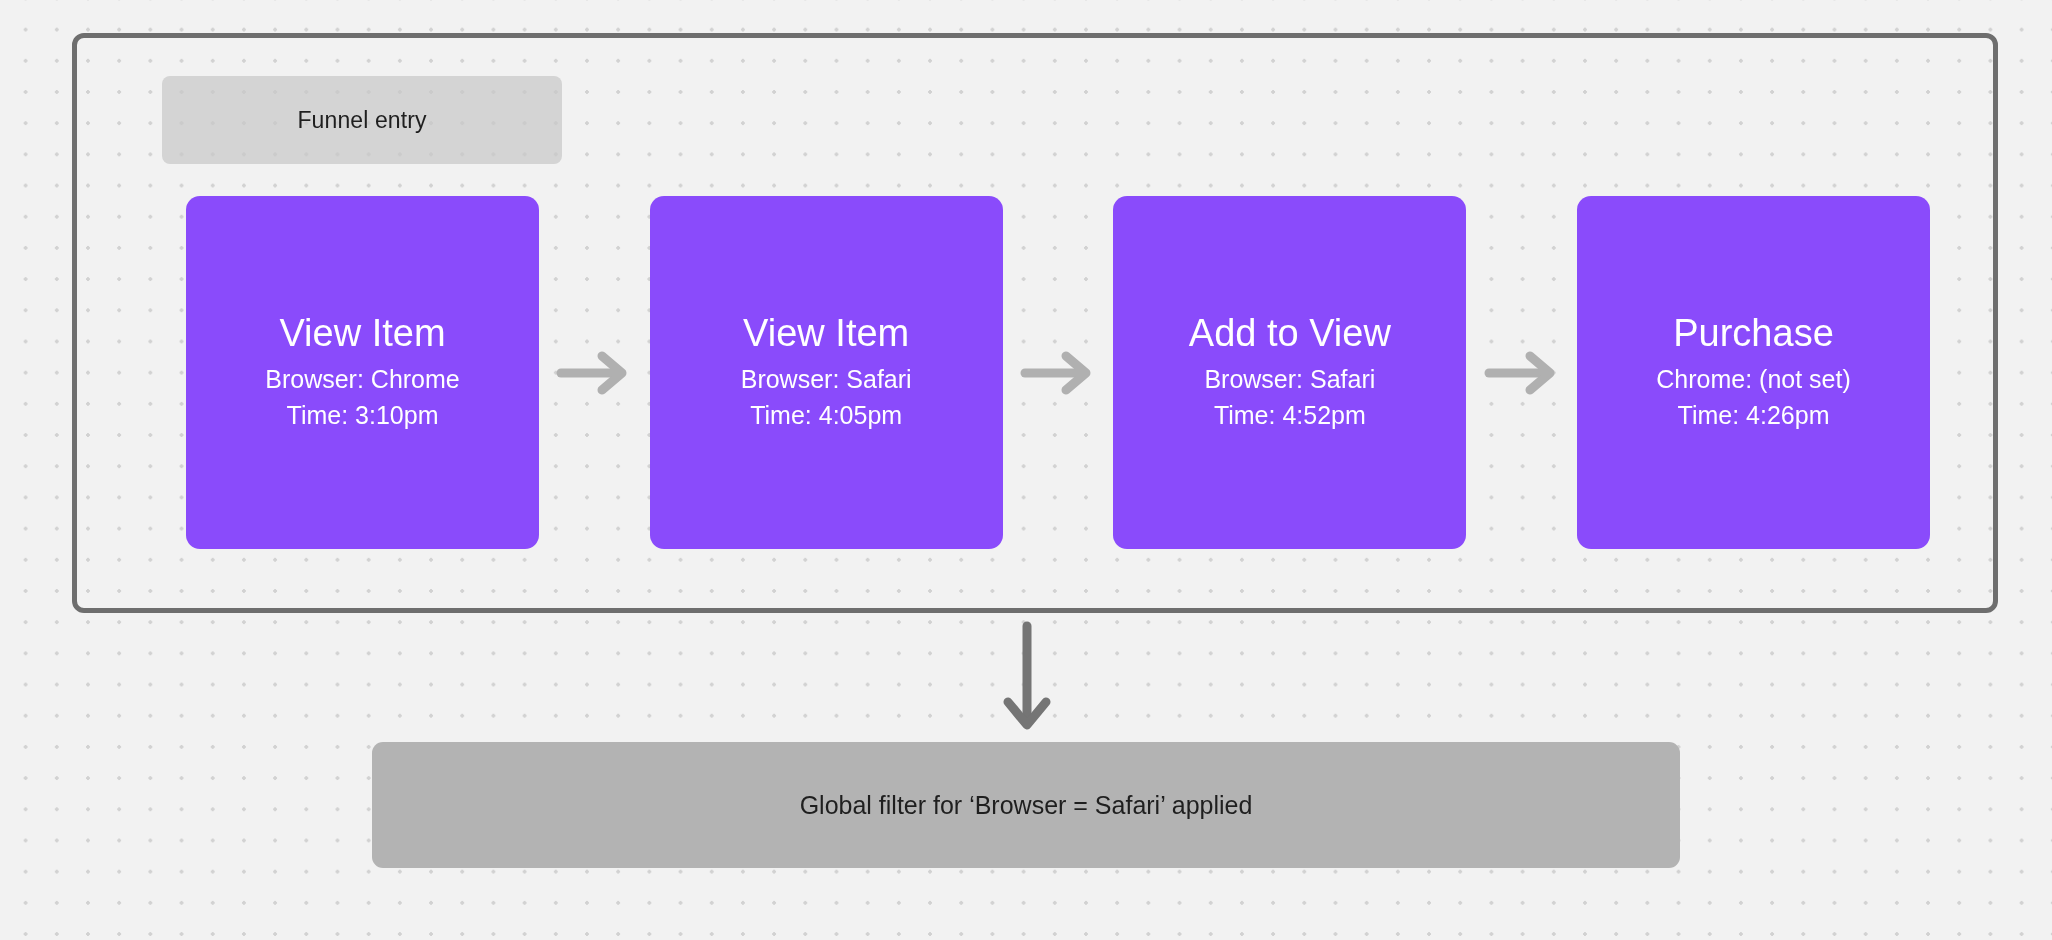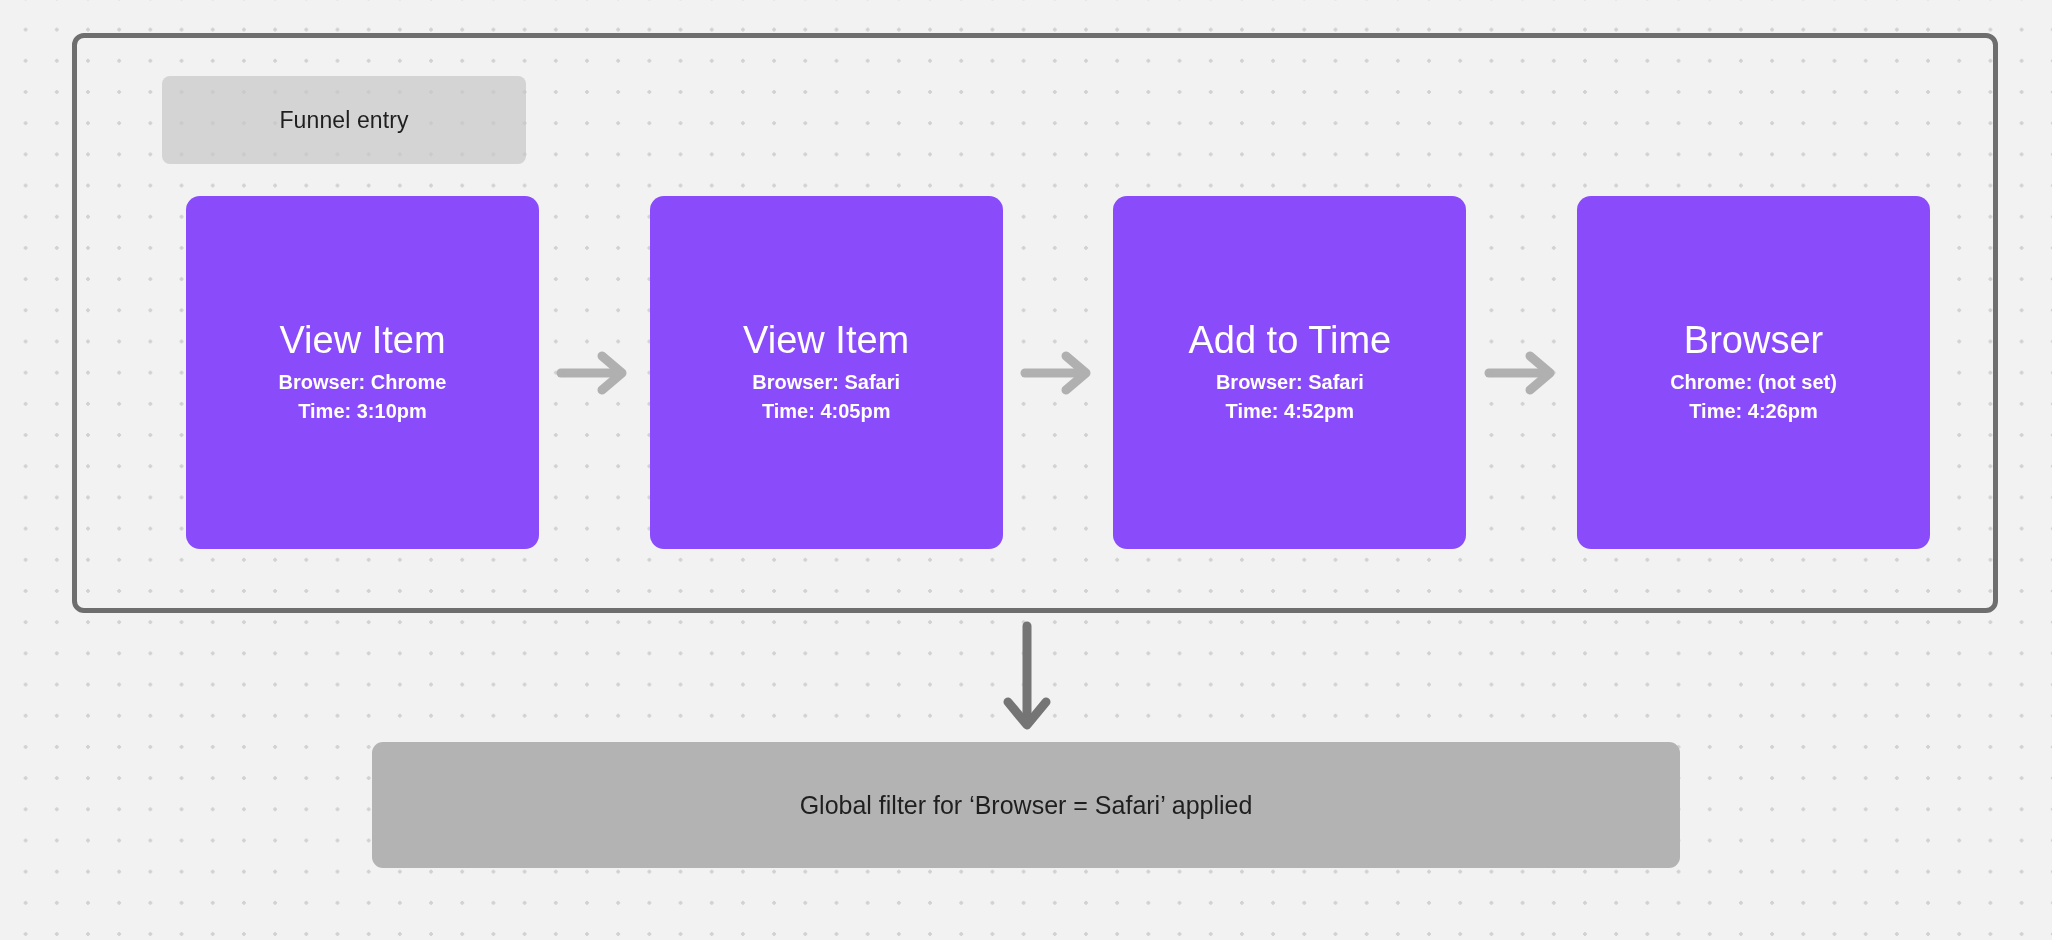--- a/index.html
+++ b/index.html
@@ -30,21 +30,21 @@
     border: 5px solid #6e6e6e;
     border-radius: 12px;
     background: transparent;
   }
 
   
   #funnel-entry-label {
     position: absolute;
     left: 162px;
     top: 76px;
-    width: 364px;
+    width: 400px;
     height: 88px;
     border-radius: 8px;
     background: rgba(200, 200, 200, 0.72);
     display: flex;
     align-items: center;
     justify-content: center;
   }
   #funnel-entry-label .label-text {
     font-size: 23px;
     color: #1f1f1f;
@@ -77,23 +77,23 @@
     padding: 0 10px;
   }
   .step-card .step-title {
     font-size: 38px;
     line-height: 1.12;
     font-weight: 400;
     margin-bottom: 6px;
     white-space: nowrap;
   }
   .step-card .step-detail {
-    font-size: 20px;
+    font-size: 25px;
     line-height: 1.45;
-    font-weight: 700;
+    font-weight: 400;
     white-space: nowrap;
   }
 
   
   .step-arrow {
     flex: 1 1 auto;
     height: 60px;
     display: flex;
     align-items: center;
     justify-content: center;
@@ -170,38 +170,38 @@
       <svg width="76" height="48" viewBox="0 0 76 48" aria-hidden="true">
         <g fill="none" stroke="#b0b0b0" stroke-width="9" stroke-linecap="round" stroke-linejoin="round">
           <line x1="5" y1="24" x2="62" y2="24"></line>
           <polyline points="46,7 66,24 46,41"></polyline>
         </g>
       </svg>
     </span>
   </div>
 
   <div class="step-card">
-    <div class="step-title">Add to Time</div>
+    <div class="step-title">Add to View</div>
     <div class="step-detail">Browser: Safari</div>
     <div class="step-detail">Time: 4:52pm</div>
   </div>
 
   <div class="step-arrow">
     <span>
       <svg width="76" height="48" viewBox="0 0 76 48" aria-hidden="true">
         <g fill="none" stroke="#b0b0b0" stroke-width="9" stroke-linecap="round" stroke-linejoin="round">
           <line x1="5" y1="24" x2="62" y2="24"></line>
           <polyline points="46,7 66,24 46,41"></polyline>
         </g>
       </svg>
     </span>
   </div>
 
   <div class="step-card">
-    <div class="step-title">Browser</div>
+    <div class="step-title">Purchase</div>
     <div class="step-detail">Chrome: (not set)</div>
     <div class="step-detail">Time: 4:26pm</div>
   </div>
 
 </div>
 
 <div id="down-arrow">
   <svg width="54" height="112" viewBox="0 0 54 112" aria-hidden="true">
     <g fill="none" stroke="#757575" stroke-width="9" stroke-linecap="round" stroke-linejoin="round">
       <line x1="27" y1="6" x2="27" y2="101"></line>

